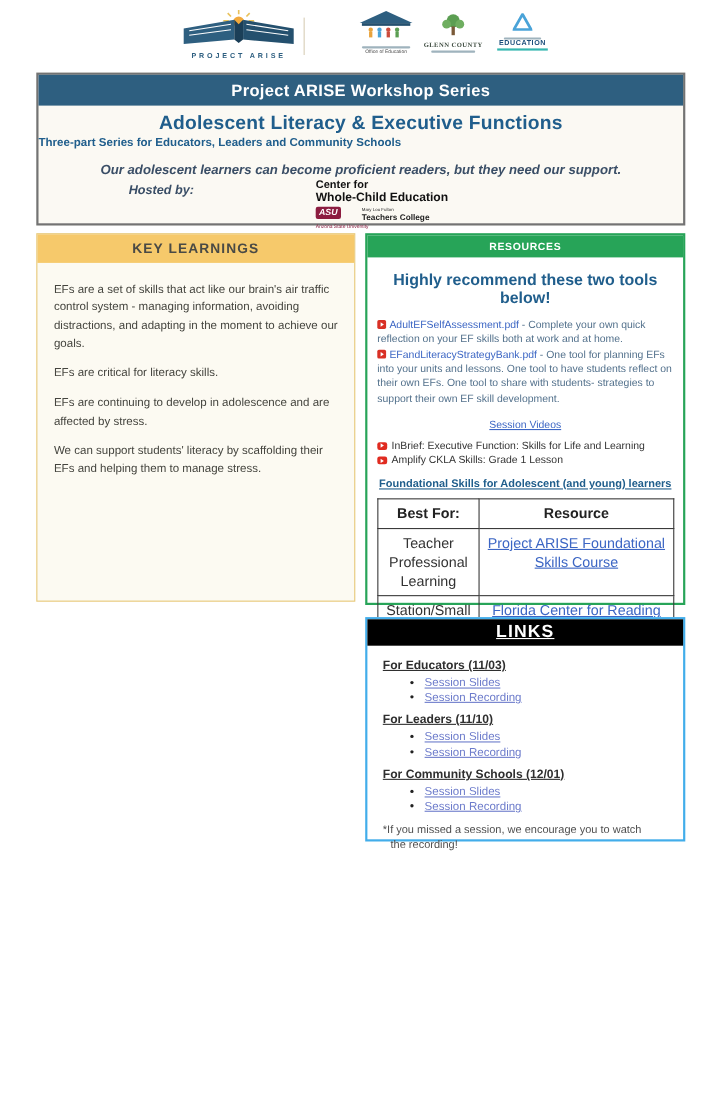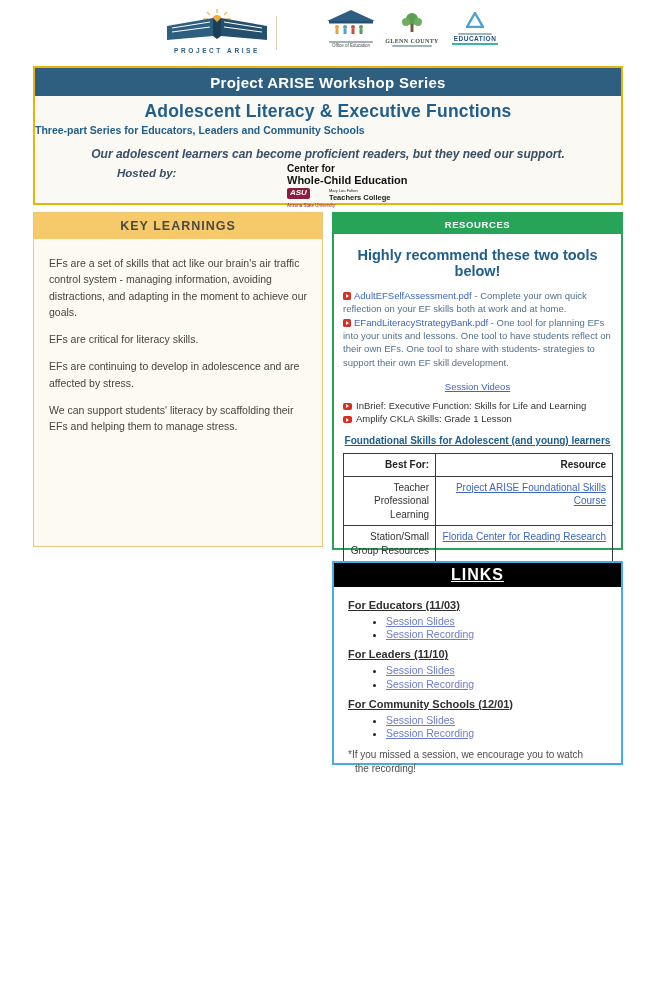--- a/index.html
+++ b/index.html
@@ -14,21 +14,21 @@
   .logo-divider { position:absolute; left:276px; top:10px; width:1px; height:34px; background:#d8cdb6; }
   .mini-logo { position:absolute; text-align:center; }
   .mini-logo .cap-caption { font-size:4.5px; color:#4a4a4a; line-height:1.25; }
   .mini-logo .glenn-name { font-size:6px; color:#3c4a3e; font-family:"Liberation Serif", serif; letter-spacing:0.4px; font-weight:600; }
   .tiny-bar { height:2px; background:#9fb3bd; border-radius:1px; margin:1px auto 0; }
   .edu-name { font-size:6.5px; font-weight:800; color:#1d4f7c; letter-spacing:0.5px; }
   .edu-underline { height:2.5px; background:#35b6b0; width:46px; margin:1px auto 0; }
 
   
   .title-box { position:absolute; left:33px; top:66px; width:590px; height:139px;
-    background:#FBF9F3; border:2px solid #eab308; }
+    background:#FBF9F3; border:2px solid #737373; }
   .title-banner { height:28px; background:#2E5F80; color:#fff; display:flex; align-items:center; justify-content:center;
     font-size:15px; font-weight:700; letter-spacing:0.3px; }
   .main-title { text-align:center; margin-top:5px; font-size:17.5px; font-weight:800; color:#205E8C; letter-spacing:0.2px; }
   .sub-title { margin-top:2px; font-size:10.5px; font-weight:700; color:#205E8C; }
   .tagline { text-align:center; margin-top:11px; font-size:12px; font-weight:700; font-style:italic; color:#3A4E66; }
   .hosted-row { position:relative; height:48px; margin-top:2px; }
   .hosted-label { position:absolute; left:82px; top:4px; font-size:11.5px; font-weight:700; font-style:italic; color:#3A4E66; }
   .host-logo { position:absolute; left:252px; top:0; }
   .host-line1 { font-size:10px; font-weight:800; color:#111; }
   .host-line2 { font-size:11px; font-weight:800; color:#111; }
@@ -64,22 +64,22 @@
   .yt-icon { display:inline-block; width:9px; height:7px; background:#E02B20; border-radius:2px;
     vertical-align:-1px; margin-right:4px; position:relative; }
   .yt-icon::after { content:""; position:absolute; left:3px; top:1.5px; width:0; height:0;
     border-left:3px solid #fff; border-top:2px solid transparent; border-bottom:2px solid transparent; }
   .session-videos { text-align:center; margin:7px 0 5px; }
   .session-videos a { font-size:9.5px; color:#3C66C4; text-decoration:underline; }
   .video-line { font-size:9.5px; color:#333; line-height:1.45; }
   .video-line a { color:#333; text-decoration:none; }
   .table-title { text-align:center; margin:9px 0 7px; font-size:10px; font-weight:800; color:#205E8C; text-decoration:underline; }
   table.res-table { border-collapse:collapse; margin:0 auto; width:270px; }
-  .res-table th, .res-table td { border:1.5px solid #3a3a3a; padding:4px 6px; font-size:10px;
-    text-align:right; vertical-align:top; line-height:1.35; }
+  .res-table th, .res-table td { border:1.5px solid #3a3a3a; padding:4px 6px; font-size:13px;
+    text-align:center; vertical-align:top; line-height:1.35; }
   .res-table th { font-weight:700; color:#222; }
   .res-table td.bf { color:#333; width:92px; }
   .res-table td a { color:#3C66C4; text-decoration:underline; }
 
   
   .links-box { position:absolute; left:332px; top:561px; width:291px; height:204px;
     background:#fff; border:2px solid #42ADEA; }
   .links-header { height:24px; background:#000000; display:flex; align-items:center; justify-content:center;
     font-size:16px; font-weight:800; color:#fff; letter-spacing:1px;text-decoration:underline; }
   .links-body { padding:9px 14px 0; }

